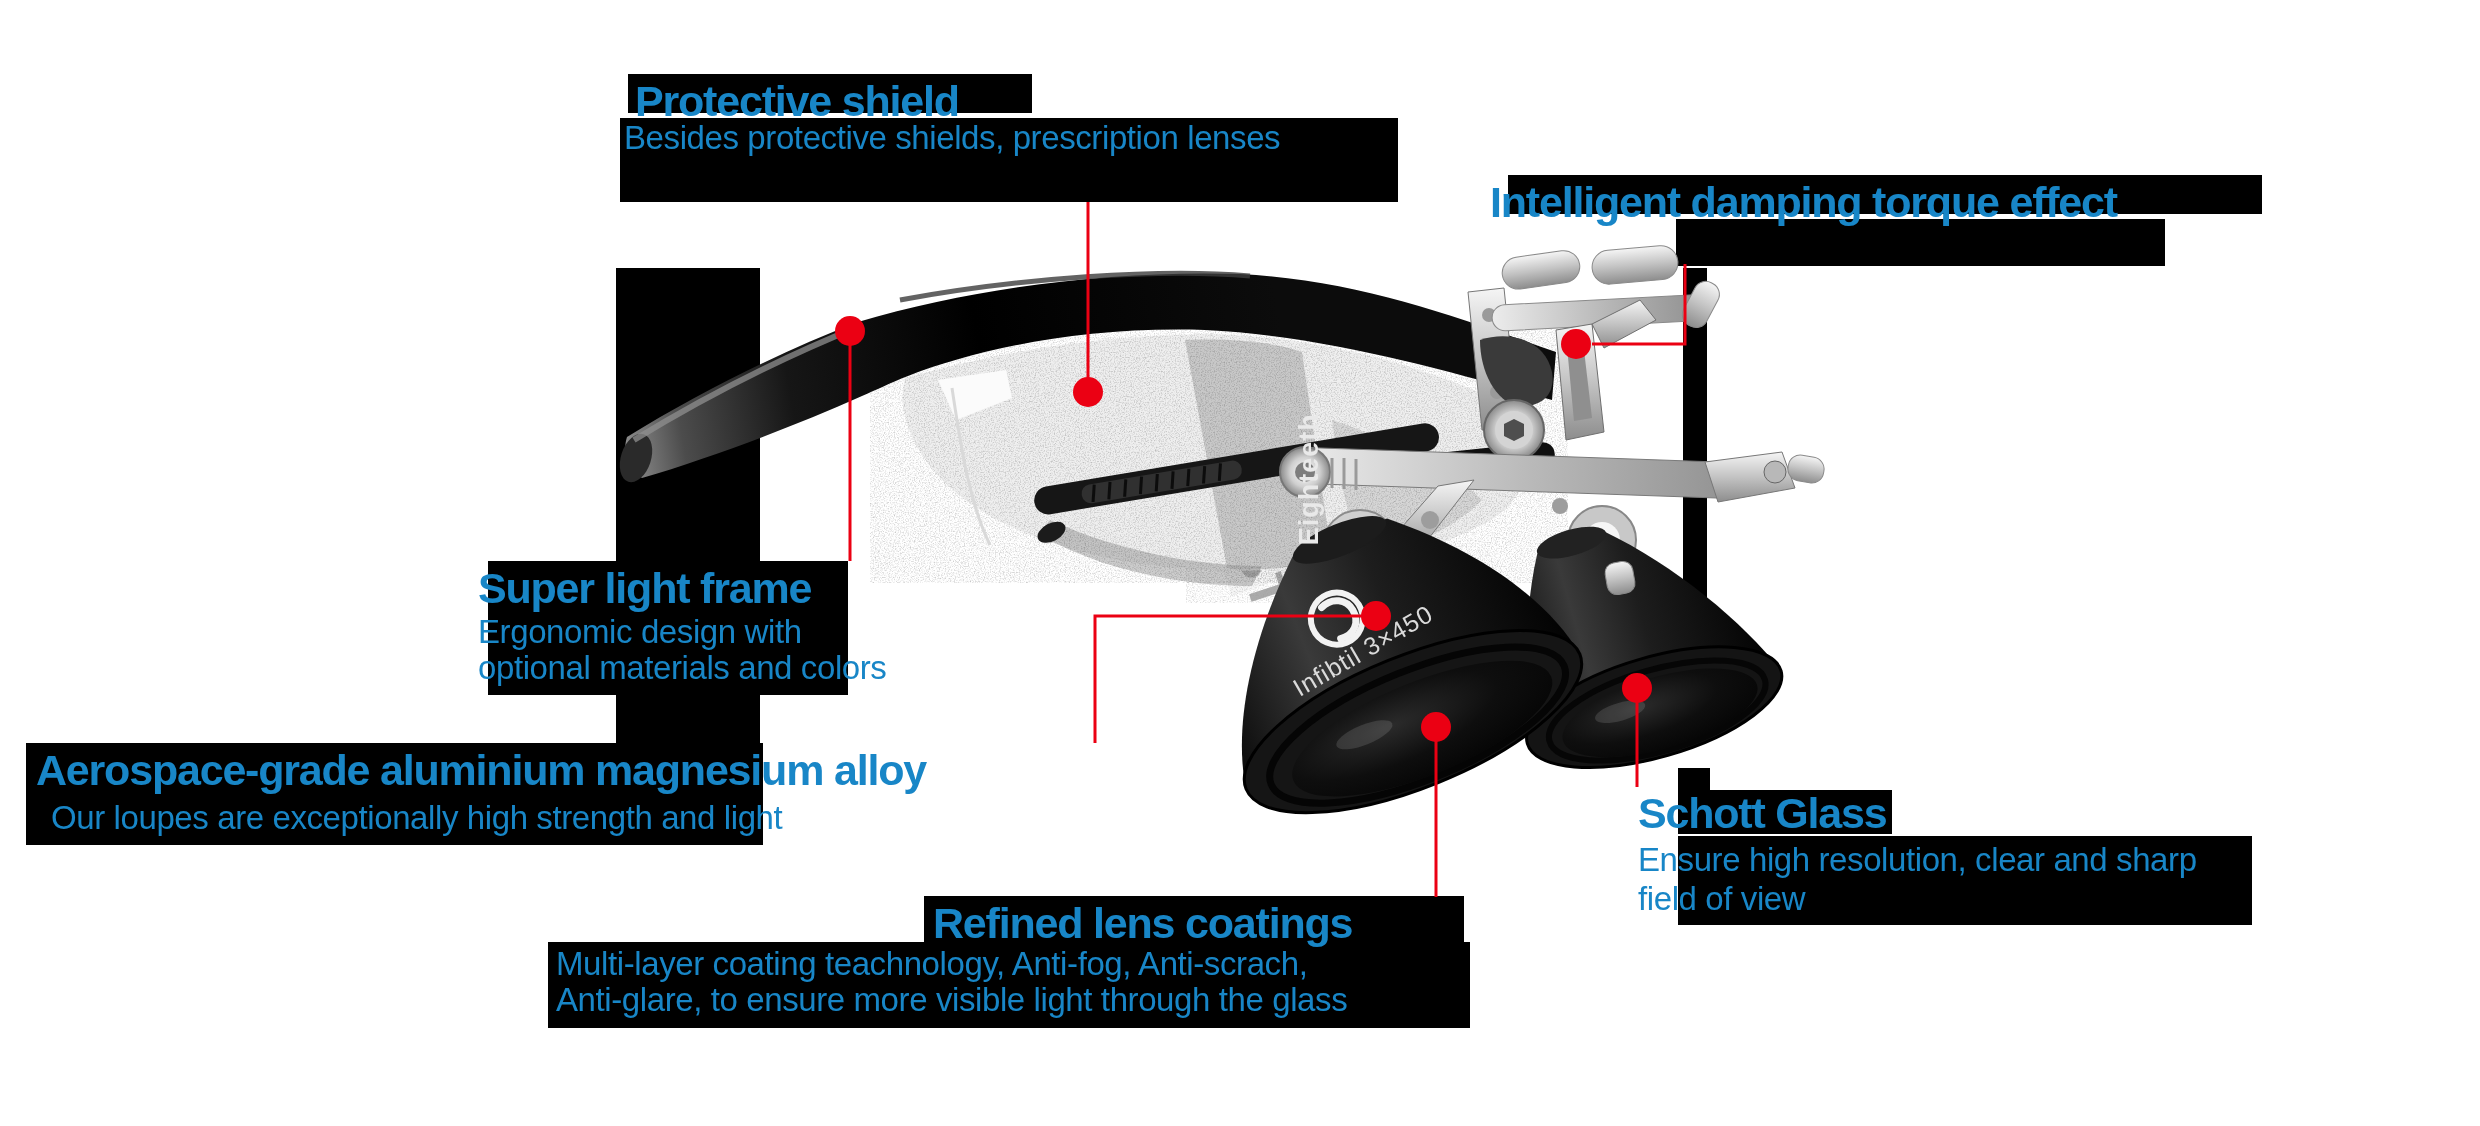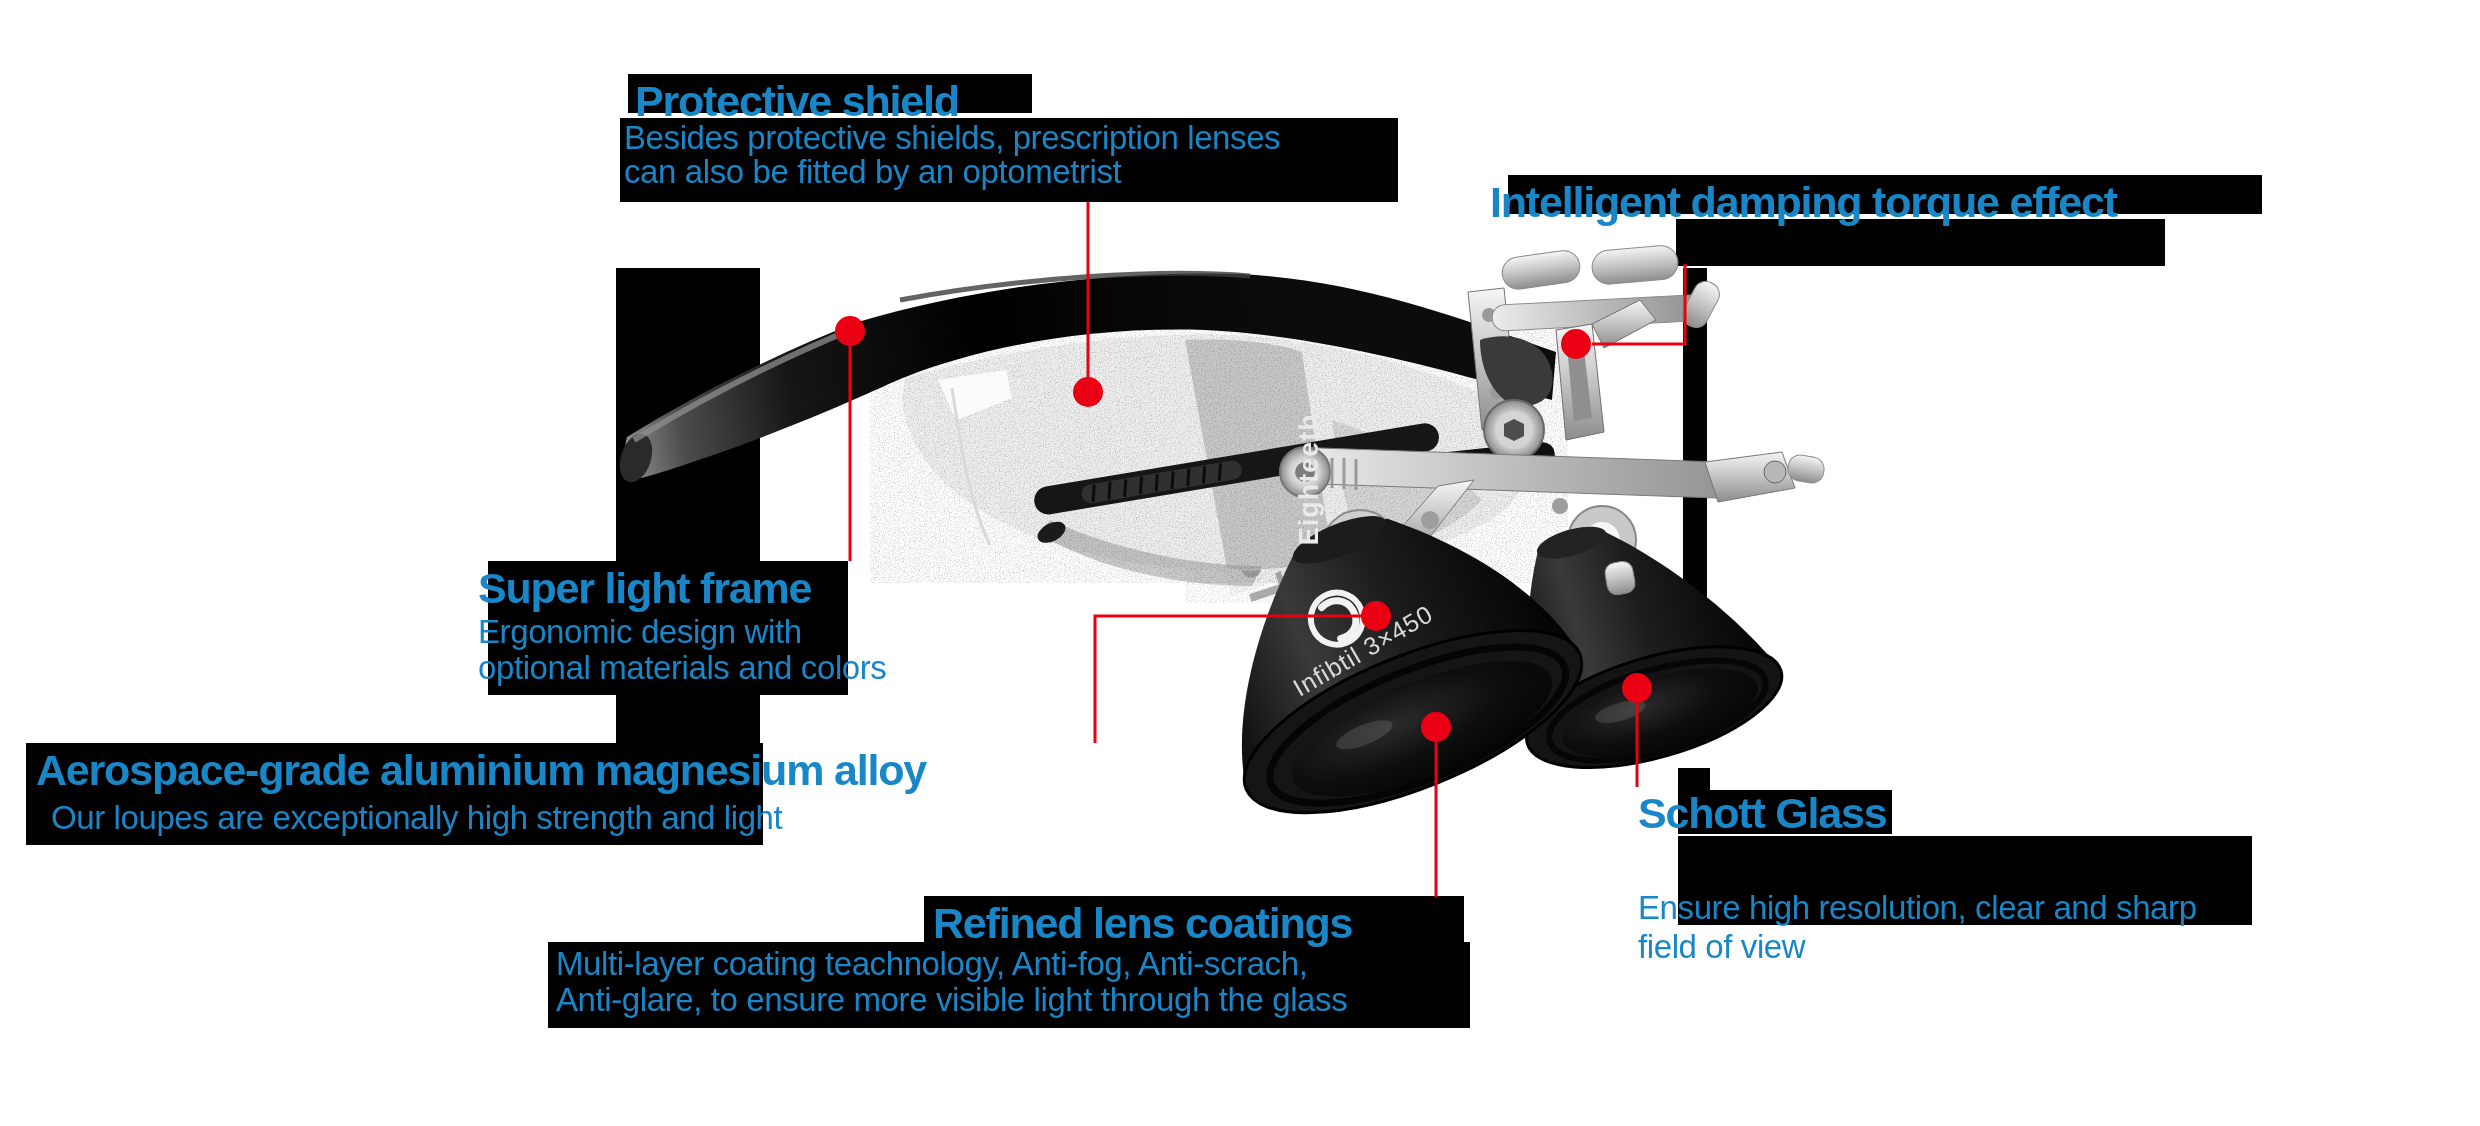--- a/index.html
+++ b/index.html
@@ -199,21 +199,20 @@
       <circle cx="850" cy="331" r="15"></circle>
       <circle cx="1376" cy="616" r="15"></circle>
       <circle cx="1436" cy="727" r="15"></circle>
       <circle cx="1637" cy="688" r="15"></circle>
     </g>
   </svg>
 
   <div class="callout-title" style="left:635px;top:80px;">Protective shield</div>
   <div class="callout-body" style="left:624px;top:121px;line-height:34px;">
     <div>Besides protective shields, prescription lenses</div>
-    <div>can also be fitted by an optometrist</div>
   </div>
 
   <div class="callout-title" style="left:1490px;top:181px;text-align:right;">Intelligent damping torque effect</div>
 
   <div class="callout-title" style="left:478px;top:567px;">Super light frame</div>
   <div class="callout-body" style="left:478px;top:614px;line-height:36px;">
     <div>Ergonomic design with</div>
     <div>optional materials and colors</div>
   </div>
 
@@ -222,18 +221,18 @@
     <div>Our loupes are exceptionally high strength and light</div>
   </div>
 
   <div class="callout-title" style="left:933px;top:902px;">Refined lens coatings</div>
   <div class="callout-body" style="left:556px;top:946px;line-height:36px;">
     <div>Multi-layer coating teachnology, Anti-fog, Anti-scrach,</div>
     <div>Anti-glare, to ensure more visible light through the glass</div>
   </div>
 
   <div class="callout-title" style="left:1638px;top:792px;">Schott Glass</div>
-  <div class="callout-body" style="left:1638px;top:840px;line-height:39px;margin-top:48px;">
+  <div class="callout-body" style="left:1638px;top:840px;line-height:39px;">
     <div>Ensure high resolution, clear and sharp</div>
     <div>field of view</div>
   </div>
 
 </div>
 
 </body></html>

